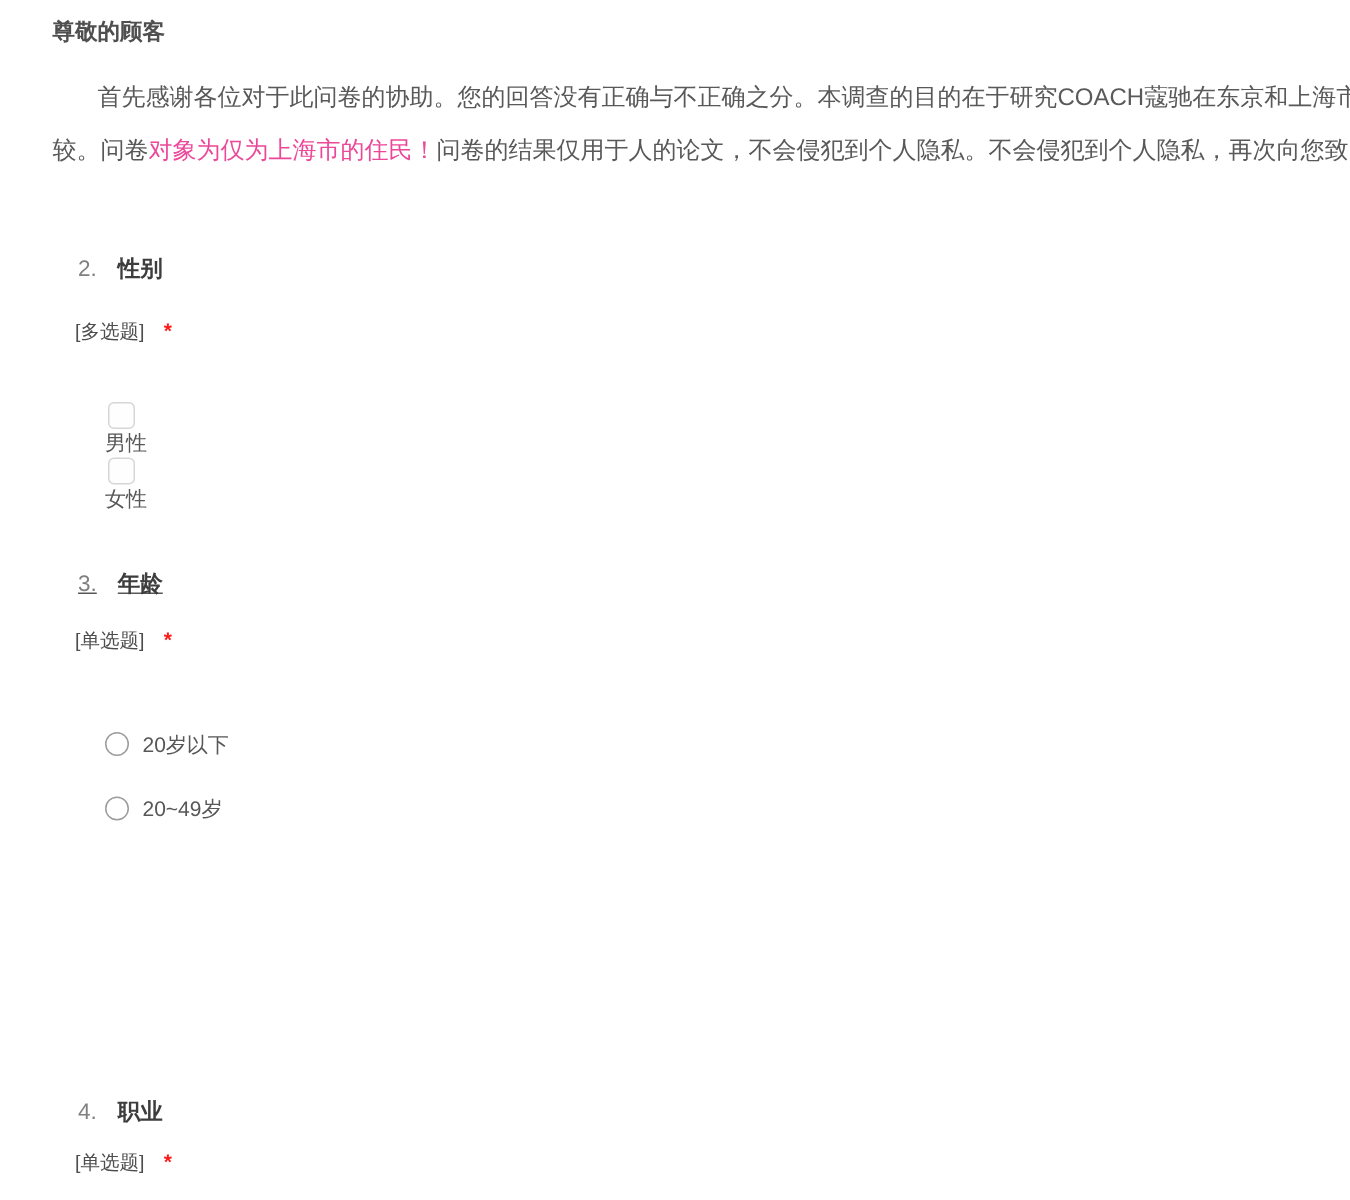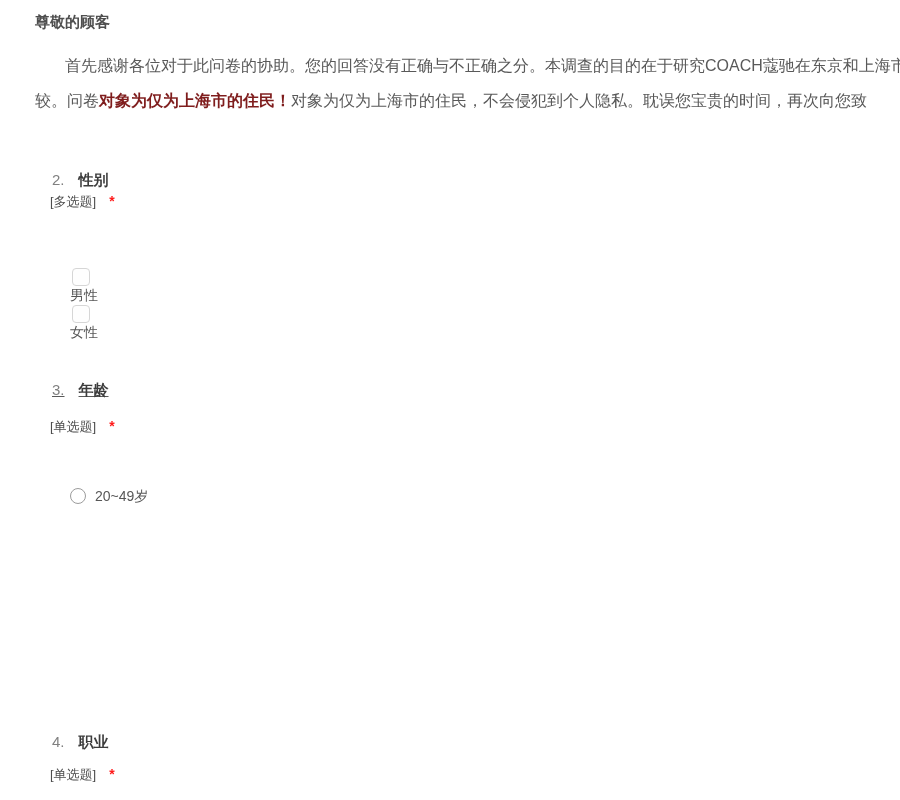--- a/index.html
+++ b/index.html
@@ -20,21 +20,21 @@
     line-height: 22px; white-space: nowrap;
   }
   .intro-para {
     left: 35px; top: 48px; width: 1200px;
   }
   .intro-line {
     white-space: nowrap;
     font-size: 16px; line-height: 35px; color: #595959;
   }
   .intro-line.indent { text-indent: 30px; }
-  .intro-bold { font-weight: 700; color: #7f1d1d; }
+  .intro-bold { font-weight: 400; color: #ec4899; }
 
   
   .q-title-row {
     left: 52px;
     font-size: 15px; line-height: 24px; white-space: nowrap;
   }
   .q-number { color: #808080; margin-right: 14px; font-weight: 400; }
   .q-title  { color: #3d3d3d; font-weight: 700; }
   .q-meta-row {
     left: 50px;
@@ -59,27 +59,27 @@
   }
   .opt-label { font-size: 14px; color: #575757; line-height: 18px; white-space: nowrap; }
 </style>
 </head>
 <body>
 
 <div class="abs greeting">尊敬的顾客</div>
 
 <div class="abs intro-para">
   <div class="intro-line indent">首先感谢各位对于此问卷的协助。您的回答没有正确与不正确之分。本调查的目的在于研究COACH蔻驰在东京和上海市</div>
-  <div class="intro-line"><span>较。问卷</span><span class="intro-bold">对象为仅为上海市的住民！</span><span>对象为仅为上海市的住民，不会侵犯到个人隐私。耽误您宝贵的时间，再次向您致</span></div>
+  <div class="intro-line"><span>较。问卷</span><span class="intro-bold">对象为仅为上海市的住民！</span><span>问卷的结果仅用于人的论文，不会侵犯到个人隐私。不会侵犯到个人隐私，再次向您致</span></div>
 </div>
 
 <div class="abs q-title-row" style="top:168px;">
   <span class="q-number">2.</span><span class="q-title">性别</span>
 </div>
-<div class="abs q-meta-row" style="top:191px;">
+<div class="abs q-meta-row" style="top:210px;">
   <span>[多选题]</span><span class="q-required">*</span>
 </div>
 <div class="abs options" style="top:268px;">
   <div class="opt-row cb-row">
     <span class="cb-box"></span>
     <span class="opt-label">男性</span>
   </div>
   <div class="opt-row cb-row">
     <span class="cb-box"></span>
     <span class="opt-label">女性</span>
@@ -88,20 +88,24 @@
 
 <div class="abs q-title-row" style="top:378px;text-decoration:underline;">
   <span class="q-number">3.</span><span class="q-title">年龄</span>
 </div>
 <div class="abs q-meta-row" style="top:416px;">
   <span>[单选题]</span><span class="q-required">*</span>
 </div>
 <div class="abs options" style="top:474px;">
   <div class="opt-row rd-row">
     <span class="rd-circle"></span>
+    <span class="opt-label">20岁以下</span>
+  </div>
+  <div class="opt-row rd-row">
+    <span class="rd-circle"></span>
     <span class="opt-label">20~49岁</span>
   </div>
 </div>
 
 <div class="abs q-title-row" style="top:730px;">
   <span class="q-number">4.</span><span class="q-title">职业</span>
 </div>
 <div class="abs q-meta-row" style="top:764px;">
   <span>[单选题]</span><span class="q-required">*</span>
 </div>

